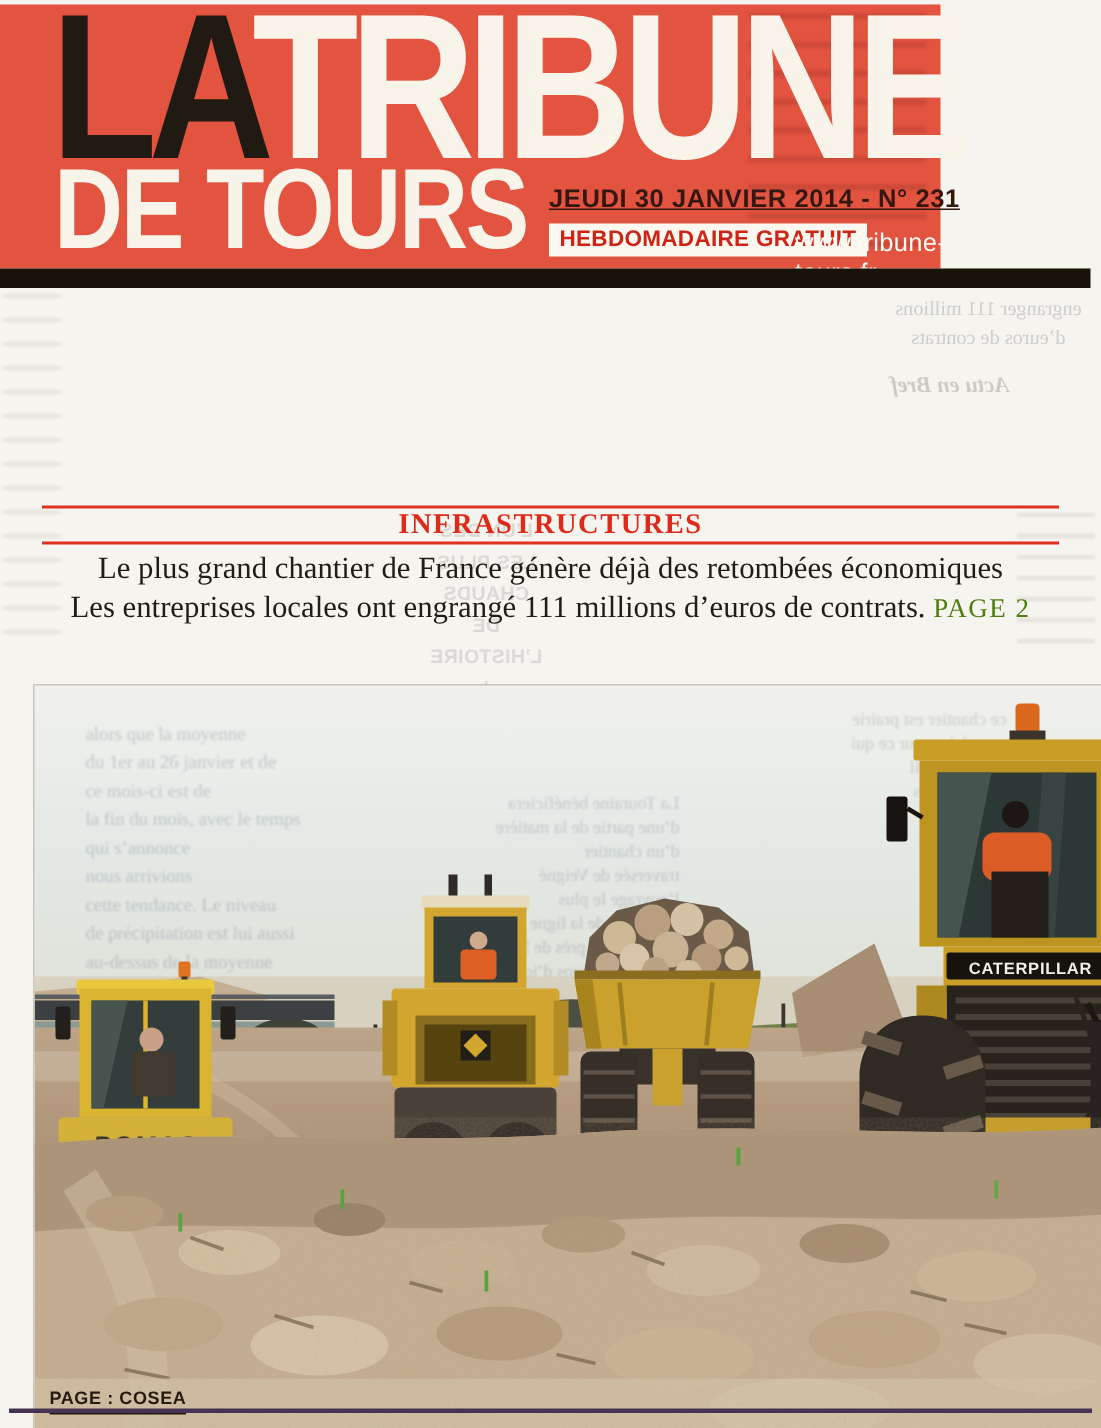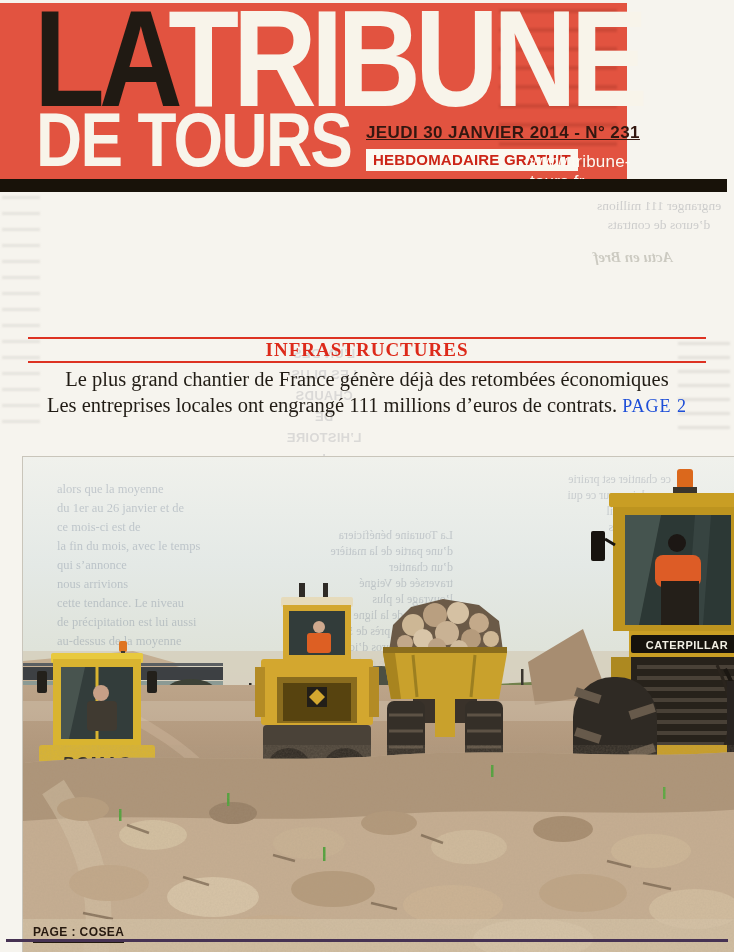--- a/index.html
+++ b/index.html
@@ -28,21 +28,21 @@
         font-weight:bold;font-size:59px;line-height:53px;letter-spacing:-2.5px;}
   .headline div{transform:scaleX(.88);}
   
   .rule{position:absolute;left:28px;width:678px;height:2px;background:#dd3222;}
   .rule.r1{top:337px;}
   .rule.r2{top:361px;}
   .kicker{position:absolute;top:339px;left:0;width:734px;text-align:center;color:#dd2a1a;
         font-family:"Liberation Serif",serif;font-weight:bold;font-size:19px;letter-spacing:1px;}
   .deck{position:absolute;top:366px;left:0;width:734px;text-align:center;color:#211c15;
         font-family:"Liberation Serif",serif;font-size:20.5px;line-height:26px;}
-  .deck .pageref{color:#1d4ed8;font-size:18px;letter-spacing:1px;}
+  .deck .pageref{color:#4d7c0f;font-size:18px;letter-spacing:1px;}
   
   .smudge{position:absolute;filter:blur(1px);pointer-events:none;}
   .smudge.left{left:2px;top:196px;width:38px;height:238px;
         background:repeating-linear-gradient(180deg,rgba(105,98,92,.11) 0 3px,transparent 3px 16px);}
   .smudge.right{left:678px;top:342px;width:52px;height:92px;
         background:repeating-linear-gradient(180deg,rgba(105,98,92,.13) 0 3px,transparent 3px 14px);}
   .ghost{position:absolute;pointer-events:none;filter:blur(.4px);}
   .ghost.hdr{left:584px;top:196px;width:150px;font-family:"Liberation Serif",serif;font-size:13.5px;
         line-height:19px;color:#70747f;opacity:.30;transform:scaleX(-1);text-align:center;}
   .ghost.actu{left:588px;top:249px;width:90px;font-family:"Liberation Serif",serif;font-style:italic;

